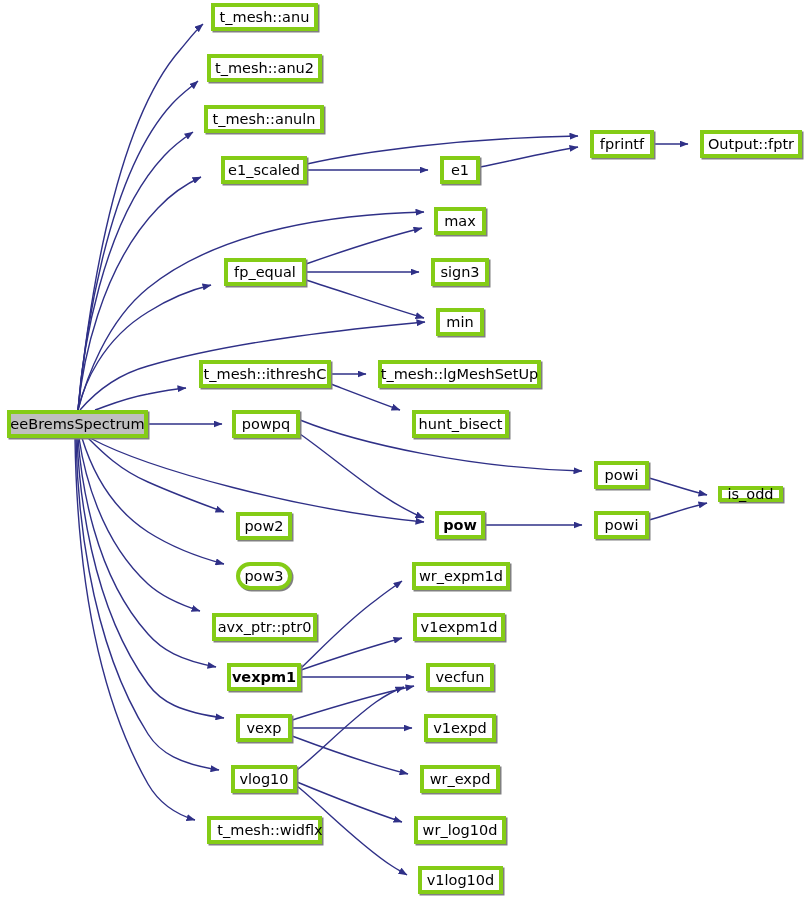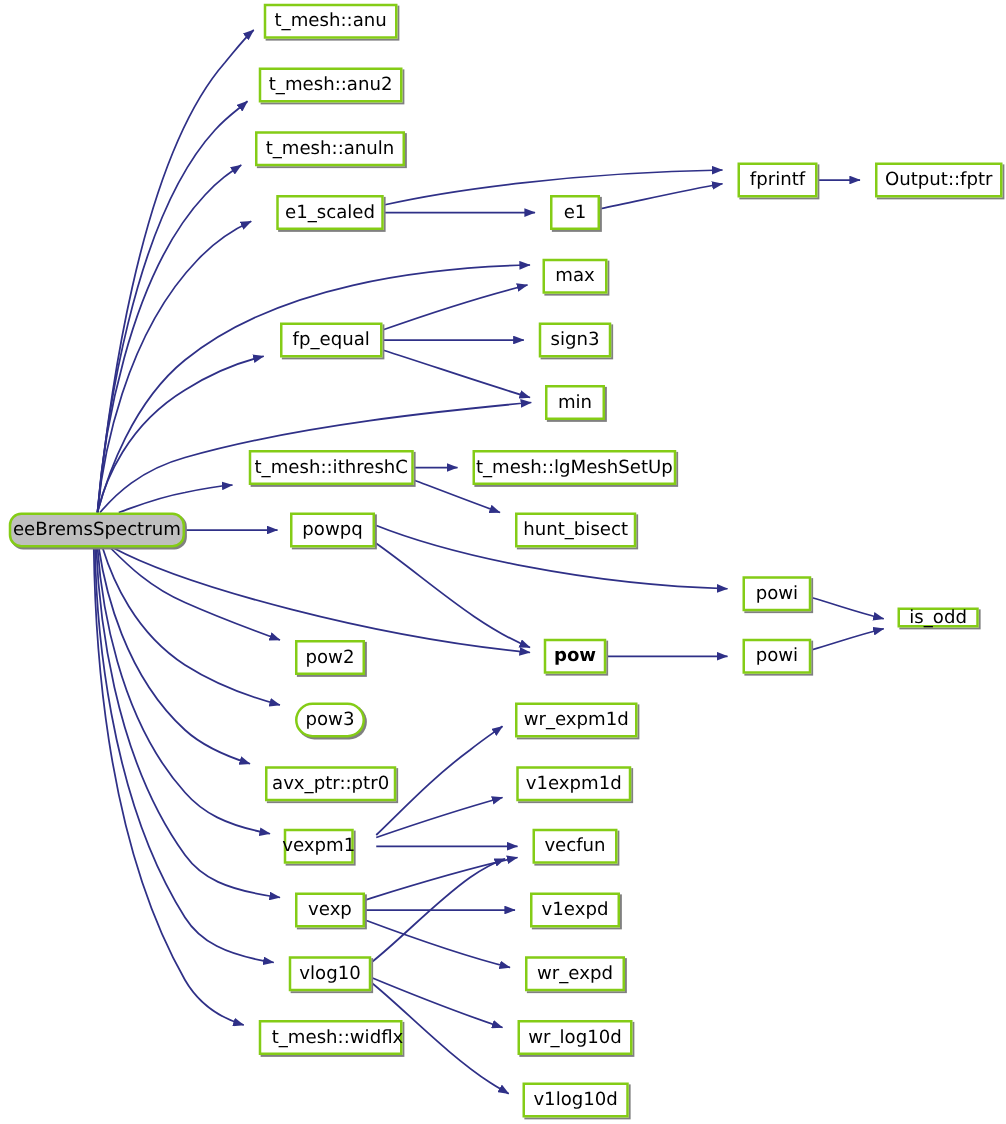--- a/index.html
+++ b/index.html
@@ -19,21 +19,21 @@
     position: absolute;
     left: 0;
     top: 0;
     width: 805px;
     height: 899px;
     pointer-events: none;
   }
   .node {
     position: absolute;
     box-sizing: border-box;
-    border: 2px solid #84cc16;
+    border: 4px solid #84cc16;
     background: #ffffff;
     color: #000000;
     font-size: 14.5px;
     line-height: 1;
     display: flex;
     align-items: center;
     justify-content: center;
     white-space: nowrap;
     box-shadow: 1.5px 1.5px 0 0 #808080;
     letter-spacing: 0px;
@@ -89,21 +89,21 @@
         <path d="M301,677 L414,677" fill="none" stroke="#2f3087" stroke-width="1.4" marker-end="url(#arrowhead)"></path>
         <path d="M292,720 C324,710 368,696 414,686" fill="none" stroke="#2f3087" stroke-width="1.4" marker-end="url(#arrowhead)"></path>
         <path d="M292,728 L412,728" fill="none" stroke="#2f3087" stroke-width="1.4" marker-end="url(#arrowhead)"></path>
         <path d="M292,736 C324,748 368,764 408,774" fill="none" stroke="#2f3087" stroke-width="1.4" marker-end="url(#arrowhead)"></path>
         <path d="M297,770 C320,752 348,722 376,702 C386,695 396,690 404,687" fill="none" stroke="#2f3087" stroke-width="1.4" marker-end="url(#arrowhead)"></path>
         <path d="M297,782 C326,794 366,810 402,822" fill="none" stroke="#2f3087" stroke-width="1.4" marker-end="url(#arrowhead)"></path>
         <path d="M297,786 C322,806 358,844 392,866 C398,870 402,872 407,875" fill="none" stroke="#2f3087" stroke-width="1.4" marker-end="url(#arrowhead)"></path>
       </g>
   </svg>
   <div id="nodes-group">
-      <div class="node root" style="left: 7px; top: 410px; width: 141px; height: 28px; border-radius: 10px;">eeBremsSpectrum</div>
+      <div class="node root" style="left: 7px; top: 410px; width: 141px; height: 28px;">eeBremsSpectrum</div>
       <div class="node" style="left: 211px; top: 3px; width: 107px; height: 28px;">t_mesh::anu</div>
       <div class="node" style="left: 207px; top: 54px; width: 115px; height: 28px;">t_mesh::anu2</div>
       <div class="node" style="left: 204px; top: 105px; width: 120px; height: 28px;">t_mesh::anuln</div>
       <div class="node" style="left: 221px; top: 156px; width: 86px; height: 28px;">e1_scaled</div>
       <div class="node" style="left: 590px; top: 130px; width: 64px; height: 28px;">fprintf</div>
       <div class="node" style="left: 700px; top: 130px; width: 102px; height: 28px;">Output::fptr</div>
       <div class="node" style="left: 440px; top: 156px; width: 40px; height: 28px;">e1</div>
       <div class="node" style="left: 434px; top: 207px; width: 52px; height: 28px;">max</div>
       <div class="node" style="left: 224px; top: 258px; width: 82px; height: 28px;">fp_equal</div>
       <div class="node" style="left: 431px; top: 258px; width: 58px; height: 28px;">sign3</div>
@@ -114,21 +114,21 @@
       <div class="node" style="left: 232px; top: 410px; width: 68px; height: 28px;">powpq</div>
       <div class="node" style="left: 594px; top: 461px; width: 55px; height: 28px;">powi</div>
       <div class="node" style="left: 718px; top: 486px; width: 65px; height: 16px;">is_odd</div>
       <div class="node" style="left: 435px; top: 511px; width: 50px; height: 28px; font-weight: bold;">pow</div>
       <div class="node" style="left: 594px; top: 511px; width: 55px; height: 28px;">powi</div>
       <div class="node" style="left: 236px; top: 512px; width: 56px; height: 28px;">pow2</div>
       <div class="node" style="left: 412px; top: 562px; width: 98px; height: 28px;">wr_expm1d</div>
       <div class="node" style="left: 236px; top: 562px; width: 56px; height: 28px; border-radius: 14px;">pow3</div>
       <div class="node" style="left: 413px; top: 613px; width: 92px; height: 28px;">v1expm1d</div>
       <div class="node" style="left: 212px; top: 613px; width: 105px; height: 28px;">avx_ptr::ptr0</div>
-      <div class="node" style="left: 227px; top: 663px; width: 56px; height: 28px;">vexpm1</div>
+      <div class="node" style="left: 227px; top: 663px; width: 74px; height: 28px; font-weight: bold;">vexpm1</div>
       <div class="node" style="left: 426px; top: 663px; width: 68px; height: 28px;">vecfun</div>
       <div class="node" style="left: 236px; top: 714px; width: 56px; height: 28px;">vexp</div>
       <div class="node" style="left: 424px; top: 714px; width: 72px; height: 28px;">v1expd</div>
       <div class="node" style="left: 231px; top: 765px; width: 66px; height: 28px;">vlog10</div>
       <div class="node" style="left: 420px; top: 765px; width: 80px; height: 28px;">wr_expd</div>
       <div class="node" style="left: 414px; top: 816px; width: 92px; height: 28px;">wr_log10d</div>
       <div class="node" style="left: 207px; top: 816px; width: 115px; height: 28px; padding-left: 11px;">t_mesh::widflx</div>
       <div class="node" style="left: 418px; top: 866px; width: 85px; height: 28px;">v1log10d</div>
     </div>
 </div>

